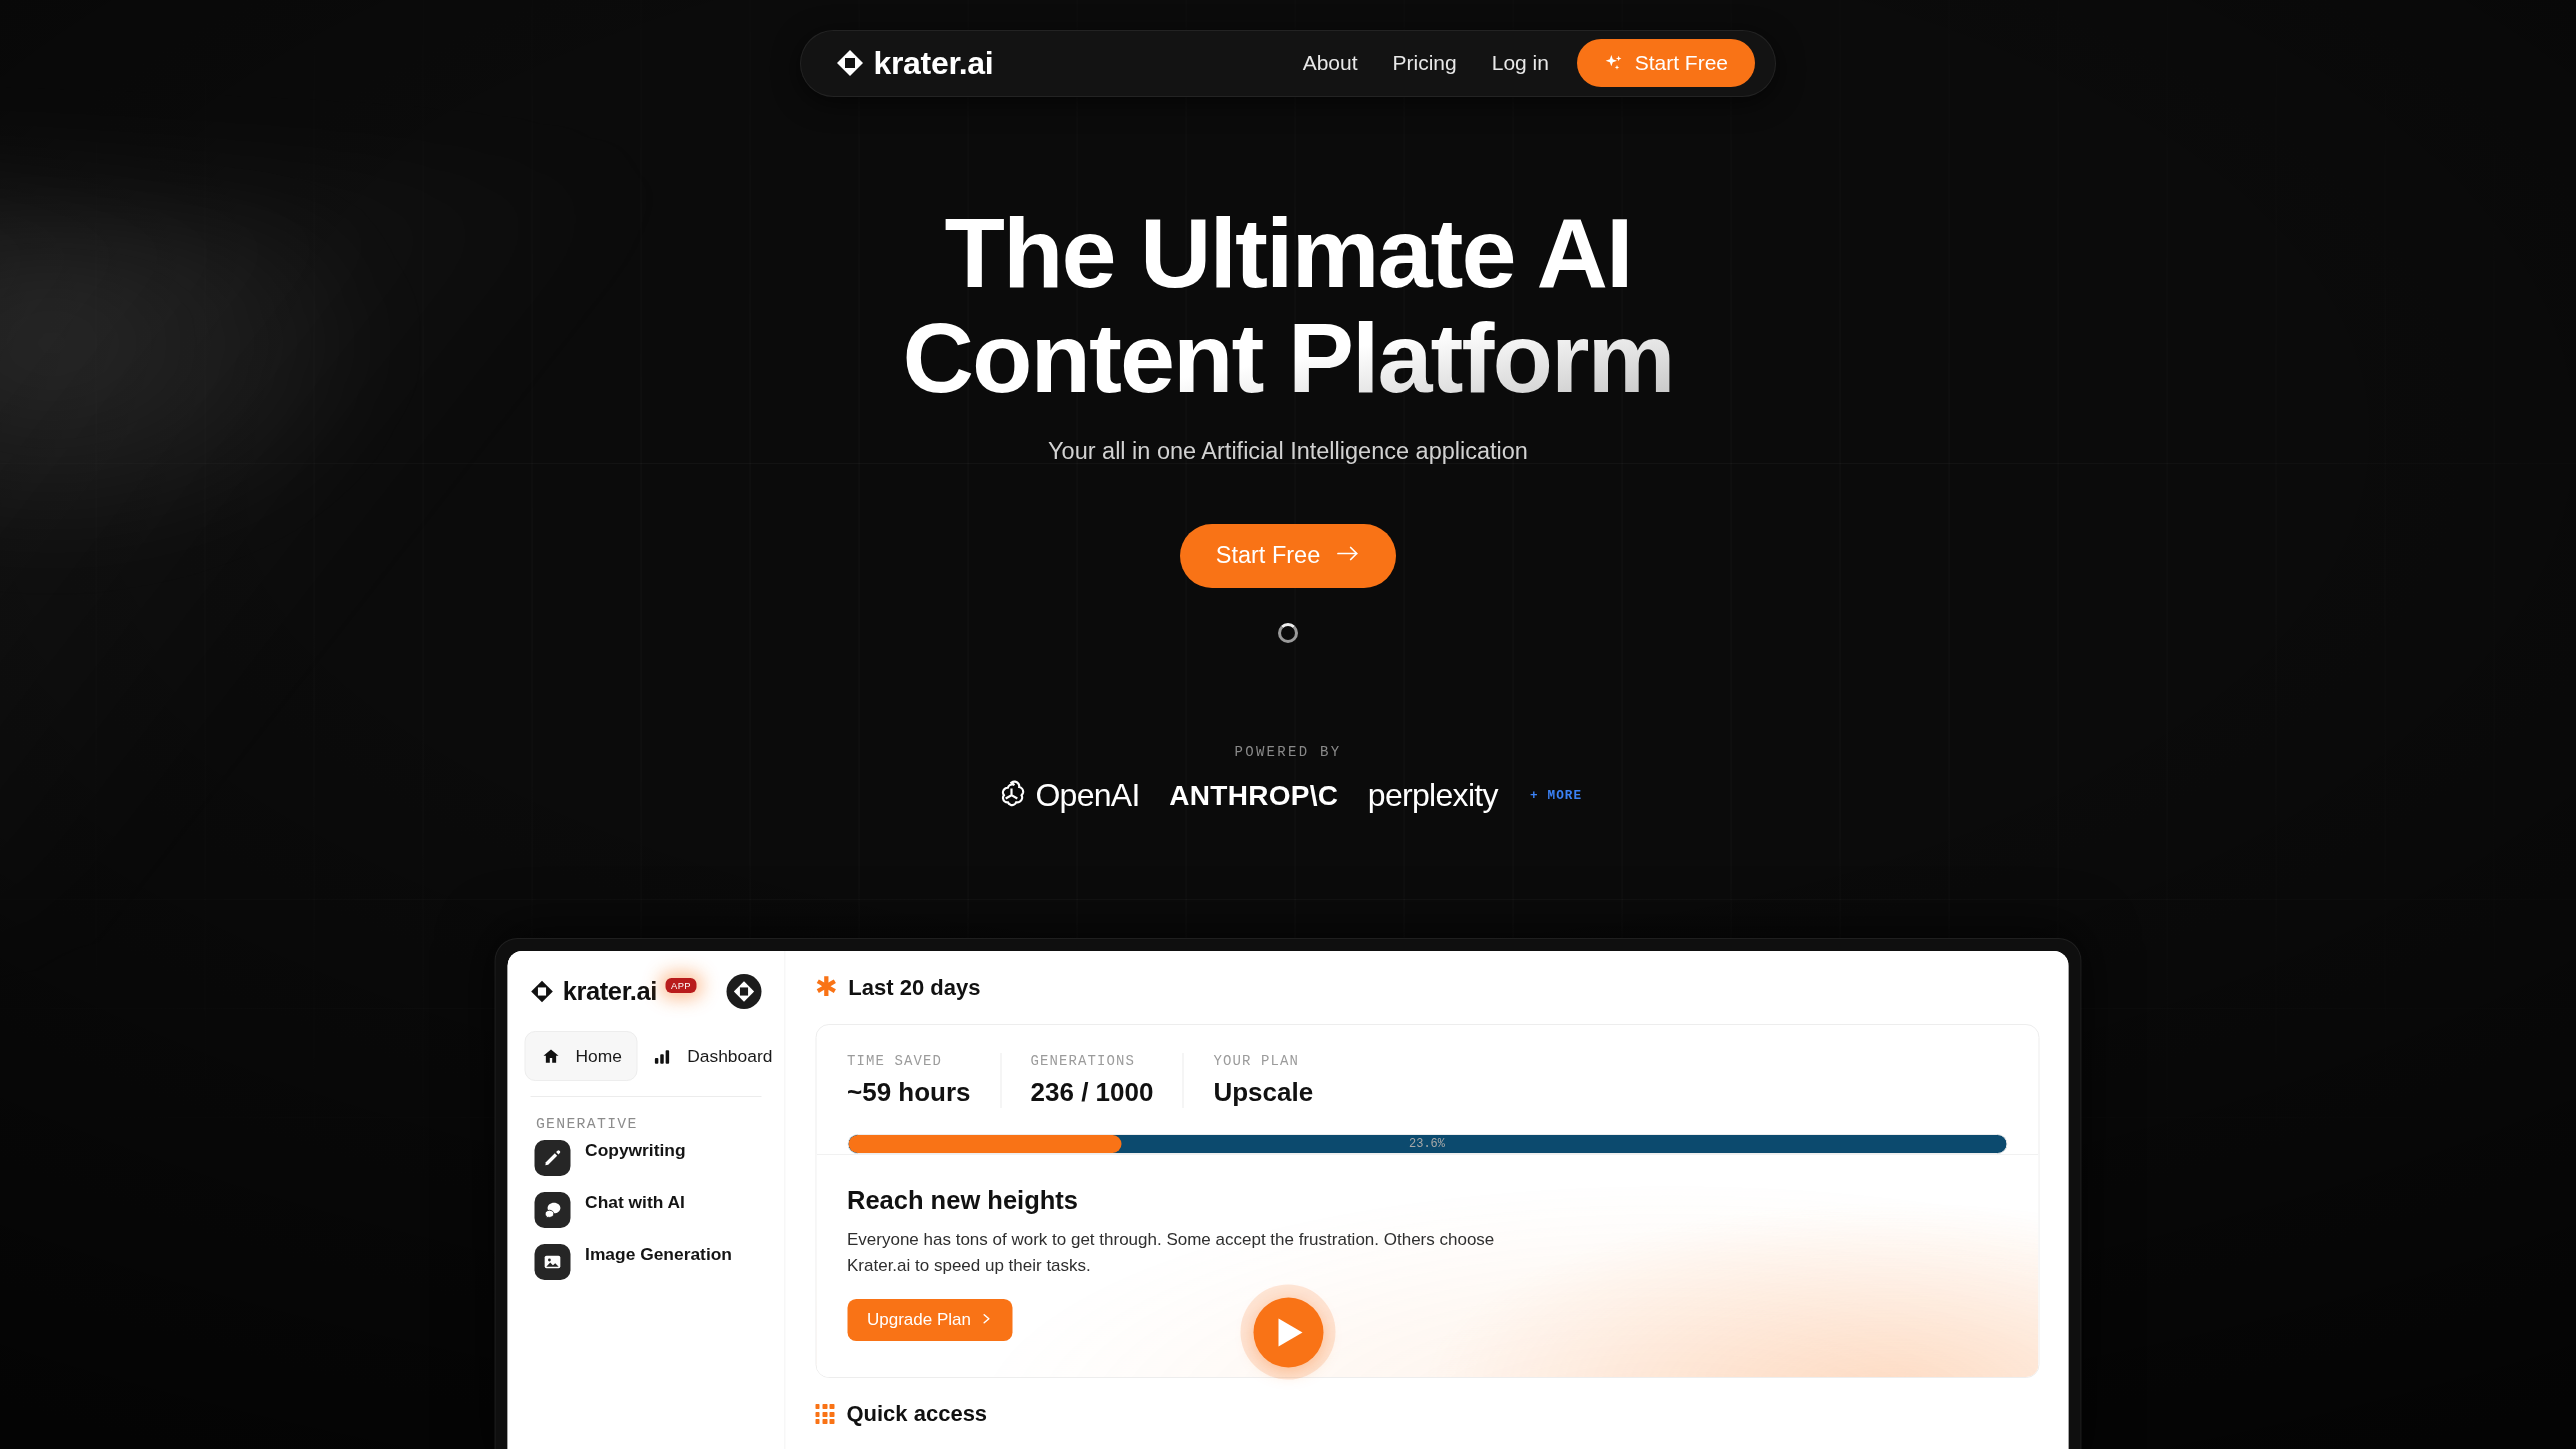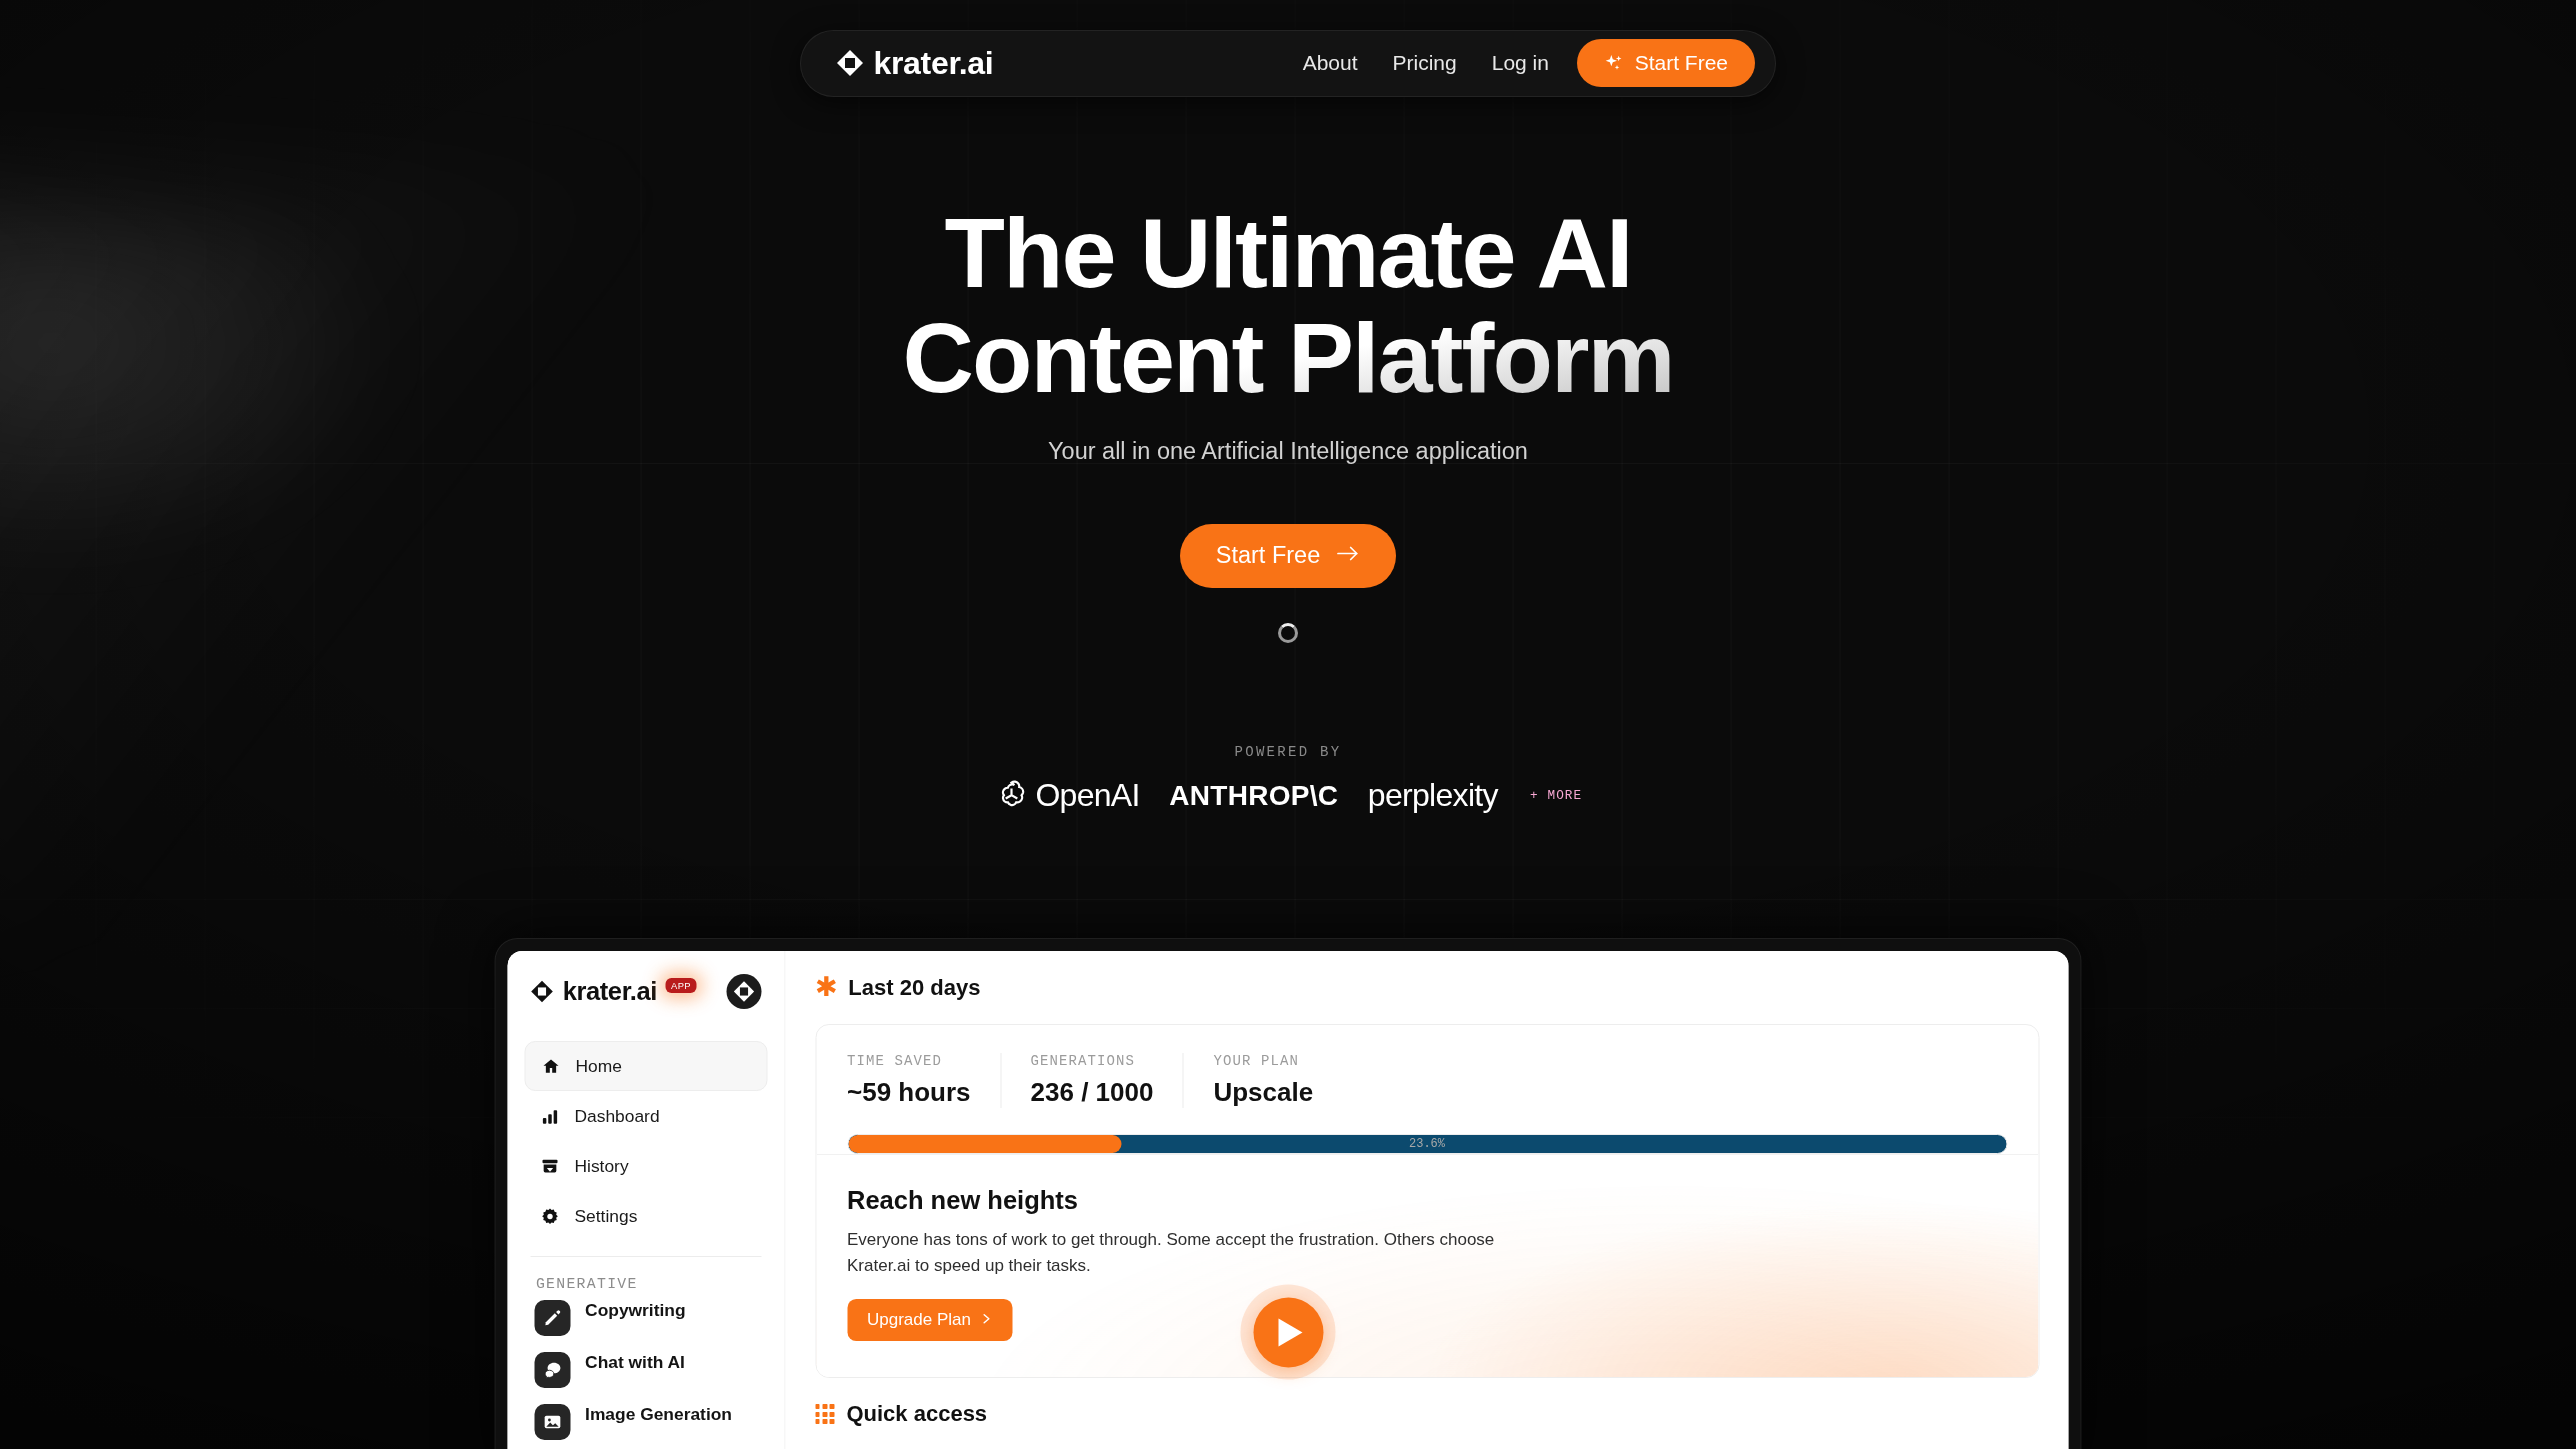--- a/index.html
+++ b/index.html
@@ -97,21 +97,21 @@
   .powered-label{
     color:#8a8a8a; font-size:14px; letter-spacing:2.3px; font-weight:500;
     font-family:"Liberation Mono", monospace;
   }
   .logos{ margin-top:17.4px; display:flex; align-items:center; justify-content:center; gap:29.5px; }
   .logo-item{ display:flex; align-items:center; gap:6.7px; color:#fff; }
   .oa-mark{ width:35px; height:35px; flex:none; }
   .oa-text{ font-size:32px; font-weight:500; letter-spacing:-0.7px; }
   .anth{ font-size:28px; font-weight:700; letter-spacing:0.3px; color:#fff; }
   .perp{ font-size:32px; font-weight:400; letter-spacing:-0.7px; color:#fff; }
-  .more{ color:#f9a8d4; font-size:12.7px; letter-spacing:1.1px; font-weight:400; margin-left:2.7px;
+  .more{ color:#3b82f6; font-size:12.7px; letter-spacing:1.1px; font-weight:700; margin-left:2.7px;
          font-family:"Liberation Mono", monospace; }
 
   
   .preview{
     position:absolute; left:50%; transform:translateX(-50%);
     top:938px; width:1587px; height:537px;
     background:#0f0f0f;
     border:0.7px solid rgba(255,255,255,.07);
     border-radius:23px 23px 0 0;
     padding:12px 12px 0 12px;
@@ -130,21 +130,21 @@
   .sb-diamond{ width:23px; height:23px; flex:none; }
   .sb-brand{ color:#111; font-size:25.5px; font-weight:600; letter-spacing:-0.4px; }
   .app-badge{
     background:#b91c1c; color:#fff; font-size:9.4px; font-weight:400;
     letter-spacing:0.4px; padding:2px 6px; border-radius:6px;
     margin-left:-1.3px; align-self:flex-start; margin-top:4px;
     box-shadow:0 0 17.4px 6px rgba(249,115,22,.42);
   }
   .sb-avatar{ margin-left:auto; width:35px; height:35px; border-radius:50%; background:#1c1c1c;
     display:flex; align-items:center; justify-content:center; flex:none; }
-  .sb-nav{ margin-top:32px; display:flex; flex-direction:column; }
+  .sb-nav{ margin-top:22px; display:flex; flex-direction:row; }
   .sb-item{ display:flex; align-items:center; gap:14.8px; height:50px; padding:0 14.8px;
     border-radius:10.7px; cursor:pointer; }
   .sb-item.active{ background:#f7f7f7; border:0.7px solid #ededed; }
   .sb-ico{ width:20px; height:20px; flex:none; display:flex; align-items:center; justify-content:center; }
   .sb-label{ color:#1a1a1a; font-size:17.4px; font-weight:400; }
   .sb-div{ height:0.7px; background:#ececec; margin:14.8px 5.4px 0 5.4px; }
   .sb-section{ color:#8c8c8c; font-size:14.8px; letter-spacing:1.3px; font-weight:400;
     margin:20px 0 8px 11px; font-family:"Liberation Mono", monospace; }
   .gen-item{ display:flex; align-items:flex-start; gap:14.8px; height:52px; padding:0 9.4px; cursor:pointer; }
   .gen-ico{ width:36px; height:36px; border-radius:10px; background:#262626; flex:none;

